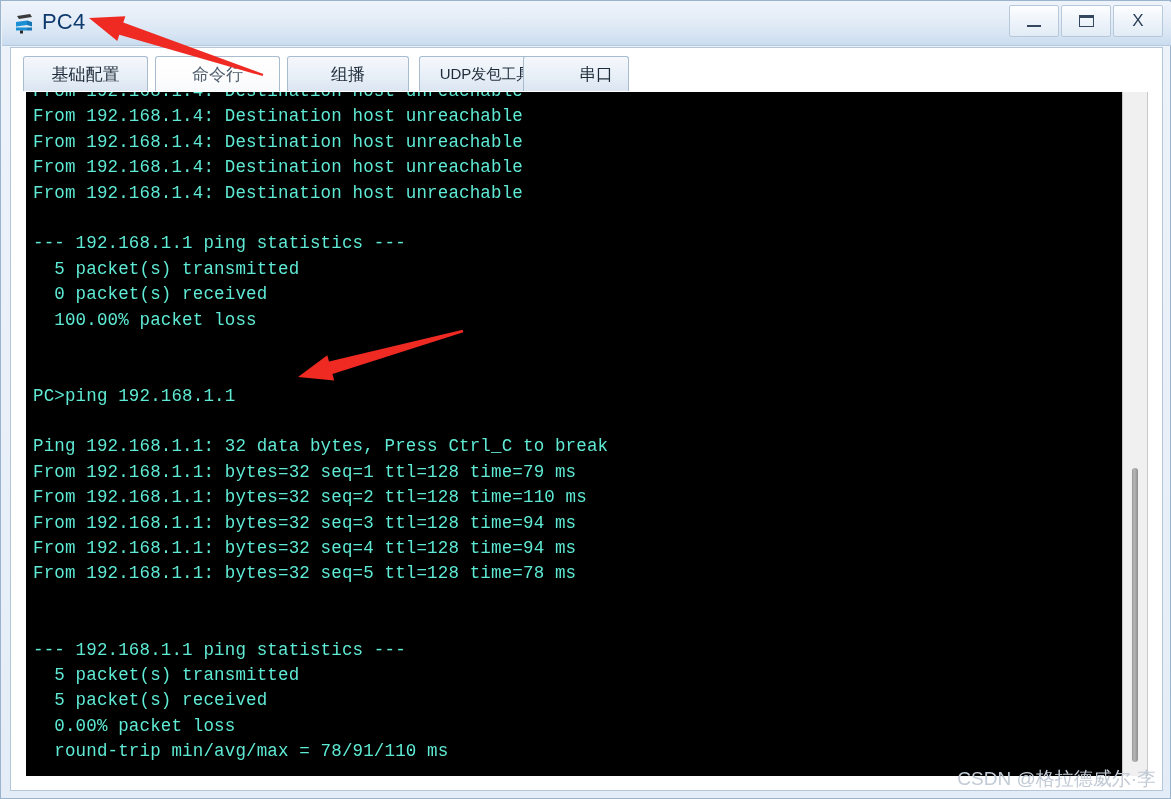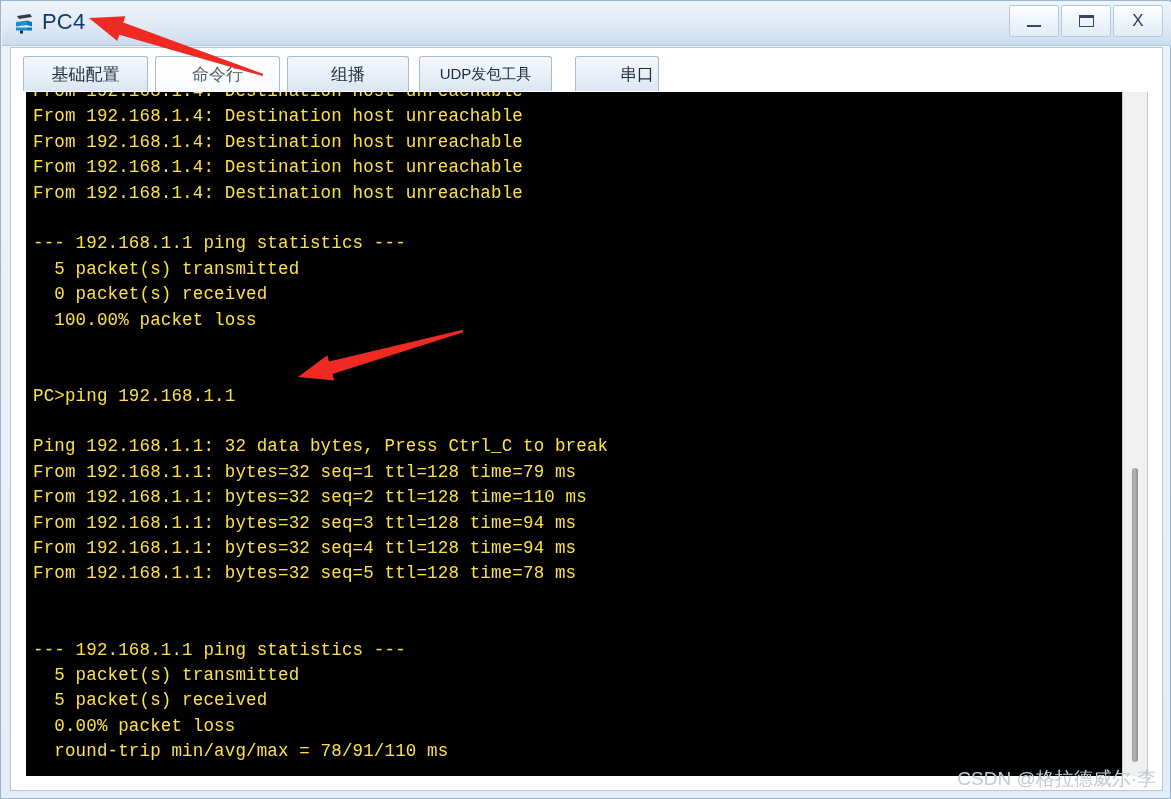--- a/index.html
+++ b/index.html
@@ -144,21 +144,21 @@
     overflow: hidden;
   }
   #term-lines {
     position: absolute;
     left: 7px;
     top: -13px;
     white-space: pre;
     font-family: "Liberation Mono", "DejaVu Sans Mono", monospace;
     font-size: 17.5px;
     line-height: 25.4px;
-    color: #fde047;
+    color: #5eead4;
     letter-spacing: 0.15px;
   }
   .term-line { height: 25.4px; }
 
   
   #scrollbar {
     position: absolute;
     right: 0; top: 0;
     width: 26px;
     height: 684px;
@@ -234,21 +234,21 @@
         </div>
         <div class="tab selected" style="left: 144px; width: 125px;">
           <span>命令行</span>
         </div>
         <div class="tab" style="left: 276px; width: 122px;">
           <span>组播</span>
         </div>
         <div class="tab small" style="left: 408px; width: 133px;">
           <span>UDP发包工具</span>
         </div>
-        <div class="tab" style="left: 564px; width: 84px; padding-left: 40px;">
+        <div class="tab" style="left: 512px; width: 106px; padding-left: 40px;">
           <span>串口</span>
         </div>
       </div>
 
     <div id="terminal-wrap">
       <div id="terminal">
         <div id="term-lines"><div class="term-line">From 192.168.1.4: Destination host unreachable</div><div class="term-line">From 192.168.1.4: Destination host unreachable</div><div class="term-line">From 192.168.1.4: Destination host unreachable</div><div class="term-line">From 192.168.1.4: Destination host unreachable</div><div class="term-line">From 192.168.1.4: Destination host unreachable</div><div class="term-line"></div><div class="term-line">--- 192.168.1.1 ping statistics ---</div><div class="term-line">  5 packet(s) transmitted</div><div class="term-line">  0 packet(s) received</div><div class="term-line">  100.00% packet loss</div><div class="term-line"></div><div class="term-line"></div><div class="term-line">PC&gt;ping 192.168.1.1</div><div class="term-line"></div><div class="term-line">Ping 192.168.1.1: 32 data bytes, Press Ctrl_C to break</div><div class="term-line">From 192.168.1.1: bytes=32 seq=1 ttl=128 time=79 ms</div><div class="term-line">From 192.168.1.1: bytes=32 seq=2 ttl=128 time=110 ms</div><div class="term-line">From 192.168.1.1: bytes=32 seq=3 ttl=128 time=94 ms</div><div class="term-line">From 192.168.1.1: bytes=32 seq=4 ttl=128 time=94 ms</div><div class="term-line">From 192.168.1.1: bytes=32 seq=5 ttl=128 time=78 ms</div><div class="term-line"></div><div class="term-line"></div><div class="term-line">--- 192.168.1.1 ping statistics ---</div><div class="term-line">  5 packet(s) transmitted</div><div class="term-line">  5 packet(s) received</div><div class="term-line">  0.00% packet loss</div><div class="term-line">  round-trip min/avg/max = 78/91/110 ms</div><div class="term-line"></div></div>
       </div>
       <div id="scrollbar">
         <div id="scroll-thumb" style="top: 376px; height: 294px;"></div>

